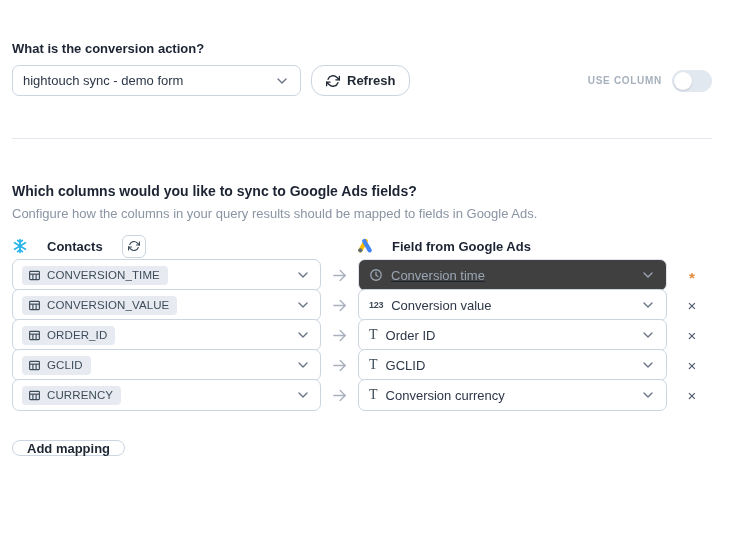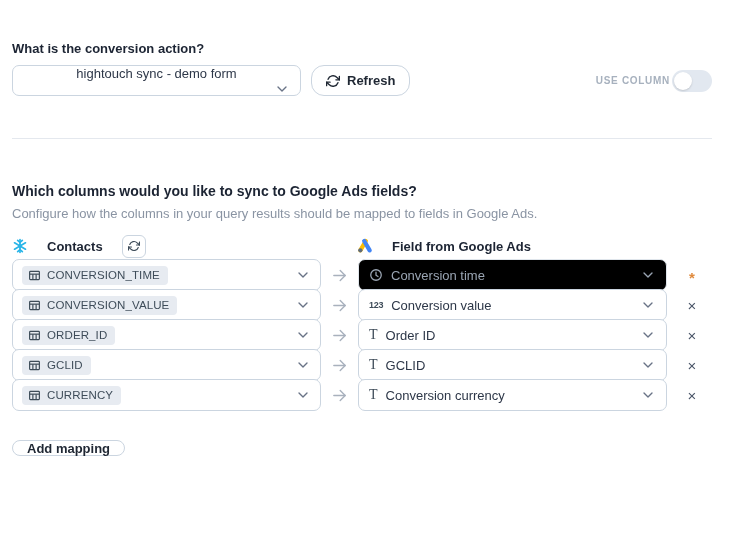--- a/index.html
+++ b/index.html
@@ -11,32 +11,32 @@
   .page { padding:42px 20px 0 12px; }
 
   
   .q-label { font-size:13px; font-weight:600; color:#1c2433; line-height:13px; }
   .control-row { margin-top:10px; display:flex; align-items:center; height:31px; }
   .select {
     display:flex; align-items:center; background:#fff;
     border:1px solid #cbd5e0; border-radius:7px; height:31px;
     padding:0 10px; cursor:pointer;
   }
-  .action-select { width:289px;flex-direction:column; }
+  .action-select { width:289px; }
   .select-text { font-size:13px; color:#2d3748; }
   .chevron { margin-left:auto; width:16px; height:16px; color:#697386; flex:0 0 16px; }
   .btn {
     display:inline-flex; align-items:center; gap:7px; height:31px;
     background:#fff; border:1px solid #cbd5e0; border-radius:13px;
     padding:0 14px; font-size:13px; font-weight:700; color:#1f2733;
     font-family:"Liberation Sans", sans-serif; cursor:pointer;
   }
   .refresh-btn { margin-left:10px; }
   .icon-14 { width:14px; height:14px; }
-  .use-col-wrap { margin-left:auto; display:flex; align-items:center; gap:2px; }
+  .use-col-wrap { margin-left:auto; display:flex; align-items:center; gap:10px; }
   .use-col-label { font-size:10px; font-weight:600; letter-spacing:.07em; color:#a7b1be; }
   .toggle {
     width:40px; height:22px; border-radius:11px; background:#e2e8f0;
     position:relative; cursor:pointer; border:none;
   }
   .toggle .knob {
     position:absolute; left:2px; top:2px; width:18px; height:18px;
     border-radius:50%; background:#fff; box-shadow:0 1px 2px rgba(0,0,0,.15);
   }
 
@@ -69,21 +69,21 @@
   .badge .icon-13 { width:13px; height:13px; color:#3e4c59; }
   .badge-text { font-size:11.5px; color:#3e4c59; letter-spacing:.01em; }
   .arrow-box { width:37px; display:flex; align-items:center; justify-content:center; color:#a8b1bd; }
   .arrow-box svg { width:17px; height:17px; }
   .dest-select { width:309px; height:32px; gap:8px; }
   .dest-text { font-size:13px; color:#2d3748; }
   .type-ic { display:none; align-items:center; justify-content:center; color:#3e4c59; flex:0 0 auto; }
   .type-ic.shown { display:inline-flex; }
   .type-num { font-size:9px; font-weight:700; letter-spacing:-.3px; }
   .type-str { font-family:"Liberation Serif", serif; font-size:14px; line-height:14px; }
-  .map-row.disabled .dest-select { background:#000000; border-color:#dfe5eb; cursor:default; }
+  .map-row.disabled .dest-select { background:#404040; border-color:#dfe5eb; cursor:default;text-decoration:underline; }
   .map-row.disabled .dest-text { color:#9aa5b3; }
   .map-row.disabled .dest-select .chevron,
   .map-row.disabled .type-ic { color:#9aa5b3; }
   .suffix { width:34px; display:flex; align-items:center; justify-content:center; margin-left:8px; }
   .required-marker { color:#e08a3c; font-size:15px; font-weight:700; line-height:10px; margin-top:6px; display:none; }
   .remove-btn {
     background:none; border:none; color:#4a5568; font-size:15px; line-height:15px;
     cursor:pointer; padding:2px 4px; display:none; font-family:"Liberation Sans", sans-serif;
   }
   .map-row.required .required-marker { display:inline; }

